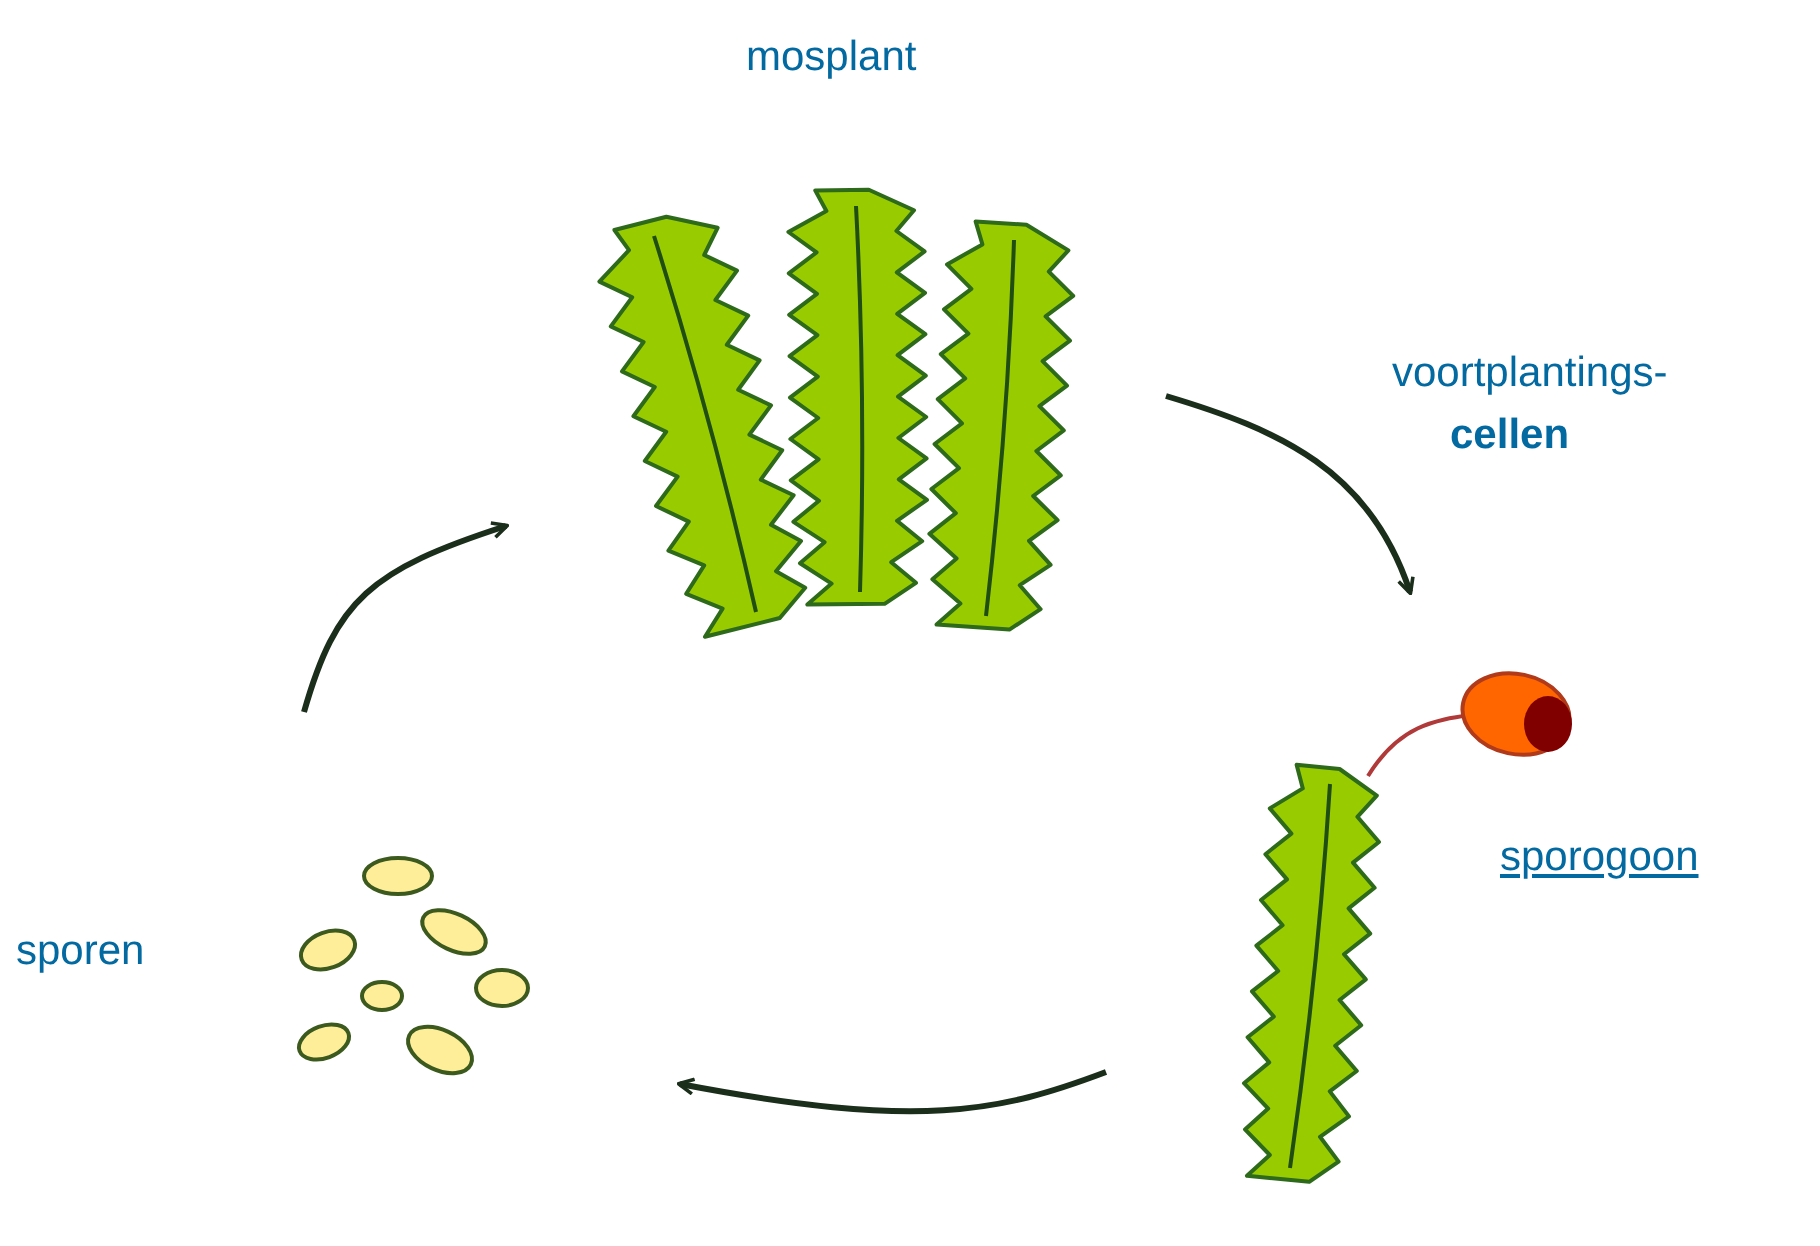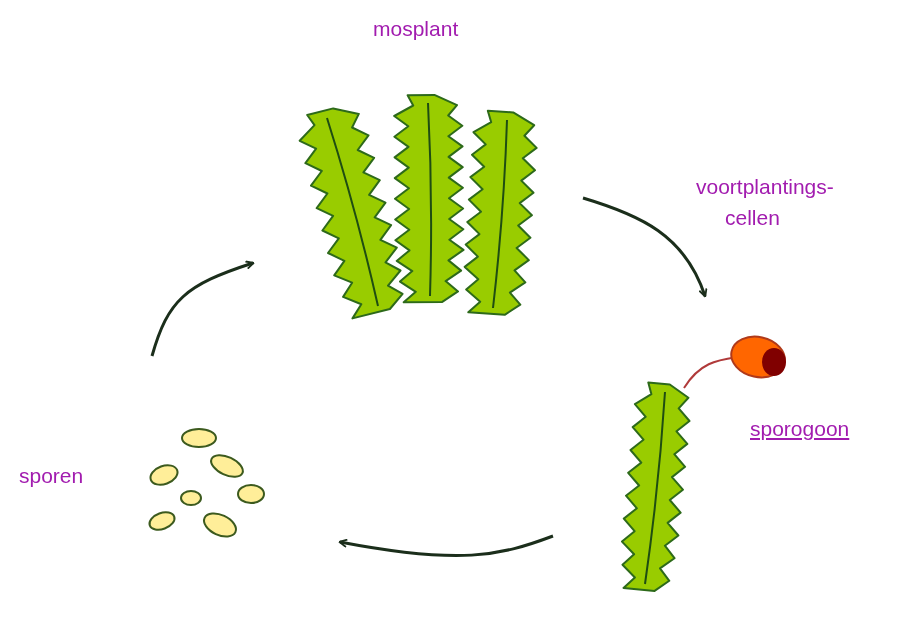--- a/index.html
+++ b/index.html
@@ -1,18 +1,18 @@
 <!DOCTYPE html>
 <html><head>
 <meta charset="utf-8">
 <style>
   html, body { margin: 0; padding: 0; background: #ffffff; }
   body { width: 910px; height: 623px; position: relative; overflow: hidden;
          font-family: "Liberation Sans", "DejaVu Sans", sans-serif; }
-  .label { position: absolute; font-size: 21px; color: #a21caf; white-space: nowrap; line-height: 1.25; }
+  .label { position: absolute; font-size: 21px; color: #0369a1; white-space: nowrap; line-height: 1.25; }
   svg { position: absolute; left: 0; top: 0; }
 </style>
 </head>
 <body>
 
 <svg id="diagram" width="910" height="623" viewBox="0 0 910 623" xmlns="http://www.w3.org/2000/svg">
   <defs>
     <marker id="arrowhead" viewBox="0 0 12 12" refX="10" refY="6" markerWidth="9" markerHeight="9" orient="auto-start-reverse" markerUnits="userSpaceOnUse">
       <path d="M1,1 L11,6 L1,11" fill="none" stroke="#1b2e1b" stroke-width="2.4" stroke-linejoin="round"></path>
     </marker>
@@ -57,15 +57,15 @@
       <ellipse cx="220" cy="525" rx="17" ry="10" transform="rotate(25 220 525)" fill="#ffee99" stroke="#3c5a1e" stroke-width="2"></ellipse>
     </g>
 
   <path d="M583,198 C640,215 685,235 705,296" fill="none" stroke="#1b2e1b" stroke-width="3" marker-end="url(#arrowhead)"></path>
   <path d="M553,536 C500,556 460,565 340,542" fill="none" stroke="#1b2e1b" stroke-width="3" marker-end="url(#arrowhead)"></path>
   <path d="M152,356 C168,300 185,285 253,263" fill="none" stroke="#1b2e1b" stroke-width="3" marker-end="url(#arrowhead)"></path>
 </svg>
 
 <div class="label" style="left:373px; top:16px;">mosplant</div>
 <div class="label" style="left:696px; top:174px;">voortplantings-</div>
-<div class="label" style="left:725px; top:205px;">cellen</div>
+<div class="label" style="left:725px; top:205px;font-weight:bold;">cellen</div>
 <div class="label" style="left:750px; top:416px;text-decoration:underline;">sporogoon</div>
-<div class="label" style="left:19px; top:463px;">sporen</div>
+<div class="label" style="left:8px; top:463px;">sporen</div>
 
 </body></html>

